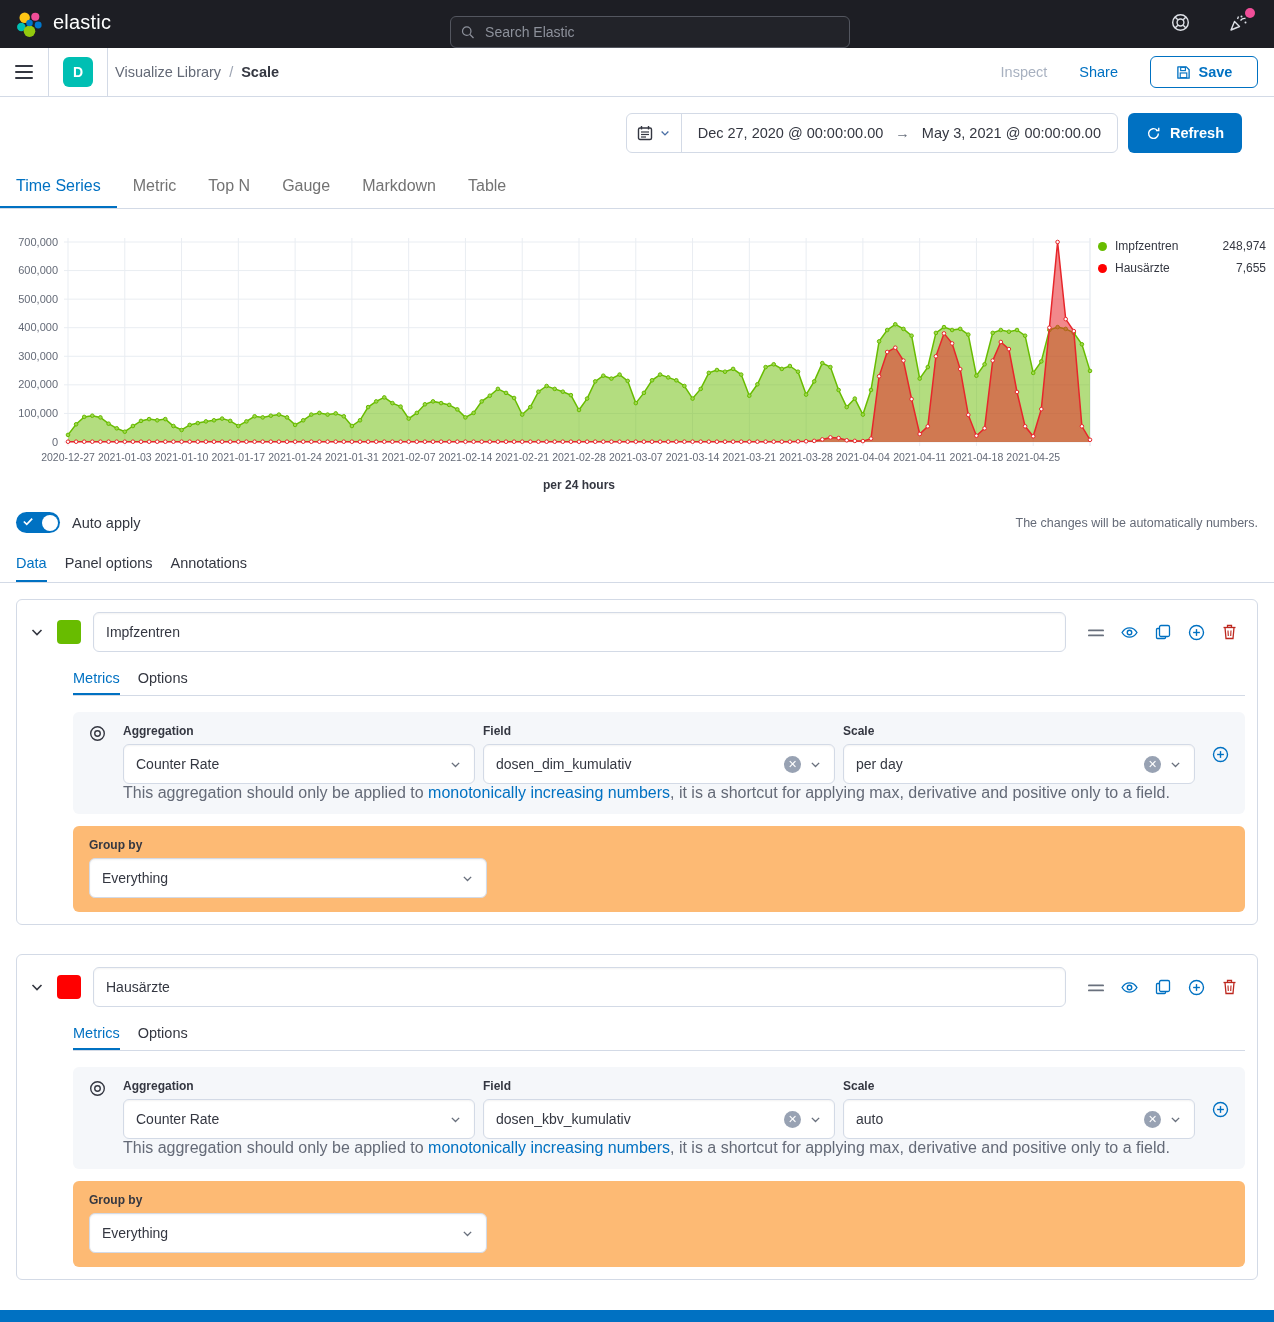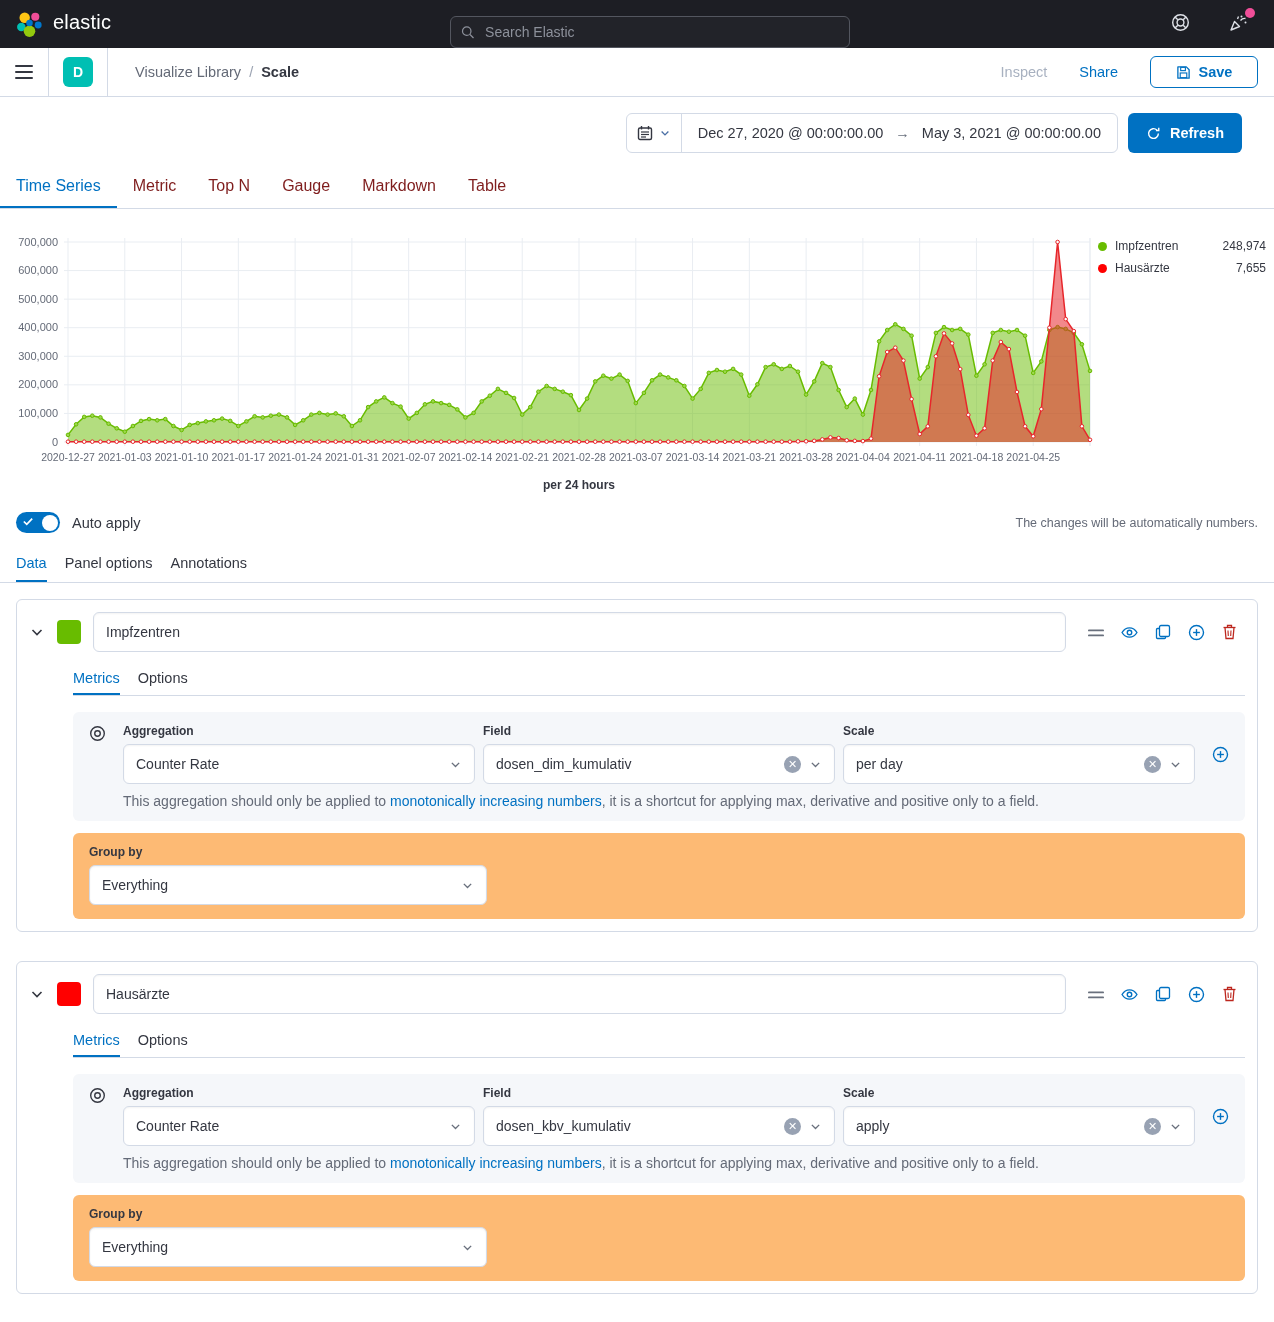--- a/index.html
+++ b/index.html
@@ -22,21 +22,21 @@
                border-radius:50%; background:#f04e98; }
 
   
   .breadbar { height:49px; border-bottom:1px solid #d3dae6; display:flex; align-items:center; }
   .icon-btn { background:none; border:none; padding:0; cursor:pointer; display:flex; align-items:center; }
   .menu-btn { width:48px; justify-content:center; }
   .vdiv { width:1px; height:49px; background:#d3dae6; }
   .space-badge { width:30px; height:30px; margin:0 14px; border-radius:6px; background:#00bfb3;
                  color:#fff; font-weight:bold; font-size:14px; display:flex;
                  align-items:center; justify-content:center; cursor:pointer; }
-  .crumbs { display:flex; align-items:center; gap:8px; margin-left:27px; font-size:14.5px; }
+  .crumbs { display:flex; align-items:center; gap:8px; margin-left:7px; font-size:14.5px; }
   .crumb-link { color:#646a77; cursor:pointer; }
   .crumb-sep { color:#9aa2b1; }
   .crumb-current { color:#343741; font-weight:bold; }
   .bread-actions { margin-left:auto; display:flex; align-items:center; gap:26px; padding-right:16px;justify-content:space-between; }
   .txt-disabled { color:#a8b1c0; font-size:14.5px; }
   .txt-link { color:#0071c2; font-size:14.5px; background:none; border:none; cursor:pointer; font-family:inherit; }
   .save-btn { height:32px; min-width:108px; border:1px solid #0071c2; background:#fff; color:#0071c2;
               border-radius:6px; font-size:14.5px; font-weight:bold; display:flex; gap:8px;
               align-items:center; justify-content:center; padding:0 14px; cursor:pointer; font-family:inherit; }
 
@@ -48,21 +48,21 @@
             border-right:1px solid #d3dae6; background:none; border-top:none; border-left:none; border-bottom:none; cursor:pointer; }
   .dp-range { display:flex; align-items:center; gap:12px; padding:0 16px; font-size:14.5px; color:#343741; }
   .dp-range .arrow { color:#69707d; }
   .dp-date { cursor:pointer; }
   .refresh-btn { height:40px; background:#0071c2; border:none; color:#fff; border-radius:6px;
                  padding:0 18px; font-size:14.5px; font-weight:bold; display:flex; align-items:center;
                  gap:9px; cursor:pointer; font-family:inherit; }
 
   
   .viztabs { display:flex; border-bottom:1px solid #d3dae6; }
-  .viztab { padding:14px 16px 13px; font-size:16px; color:#7f1d1d; cursor:pointer; }
+  .viztab { padding:14px 16px 13px; font-size:16px; color:#737373; cursor:pointer; }
   .viztab.active { color:#0071c2; box-shadow:inset 0 -2px 0 #0071c2; }
 
   
   .chart-section { position:relative; padding:21px 0 8px; }
   .chart-caption { width:1158px; text-align:center; font-size:12px; font-weight:bold; color:#343741; margin-top:2px; }
   .legend { position:absolute; top:26px; right:8px; width:168px; }
   .legend-row { display:flex; align-items:center; gap:8px; font-size:12px; height:22px; cursor:pointer; }
   .legend-dot { width:9px; height:9px; border-radius:50%; flex:0 0 auto; }
   .legend-val { margin-left:auto; }
   .ylab { fill:#646a77; font-size:11px; text-anchor:end; }
@@ -99,21 +99,21 @@
   .metric-box { margin:16px 0 0 44px; background:#f5f7fa; border-radius:6px;
                 padding:12px 16px 12px; display:grid;
                 grid-template-columns:26px 1fr 1fr 1fr 26px; column-gap:8px; }
   .fld-label { font-size:12px; font-weight:bold; color:#343741; margin-bottom:6px; }
   .select { height:40px; border:1px solid #d3dae6; border-radius:6px; background:#fff;
             display:flex; align-items:center; gap:8px; padding:0 12px; font-size:14px;
             box-shadow:inset 0 1px 2px rgba(0,0,0,.05); cursor:pointer; }
   .select .grow { flex:1; }
   .clear-x { width:17px; height:17px; border-radius:50%; background:#98a2b3; color:#fff;
              font-size:11px; display:flex; align-items:center; justify-content:center; cursor:pointer; }
-  .help { grid-column:2/5; font-size:14px; color:#646a77; margin-top:9px; }
+  .help { grid-column:2/5; font-size:16px; color:#646a77; }
   .help a { color:#0071c2; text-decoration:none; cursor:pointer; }
   .groupby-box { margin:12px 0 0 44px; background:#fdba74; border-radius:6px; padding:12px 16px 14px; }
   .groupby-box .select { width:398px; }
   .cell-icon { display:flex; align-items:flex-start; padding-top:1px; }
   .cell-plus { display:flex; justify-content:flex-end; }
 
   .bottombar { height:30px; background:#0071c2; margin-top:30px; }
 </style>
 </head>
 <body>
@@ -768,21 +768,21 @@
           <span class="grow">dosen_kbv_kumulativ</span>
           <span class="clear-x">✕</span>
           <svg width="13" height="13" viewBox="0 0 16 16">
               <path d="M3.5 6l4.5 4.5L12.5 6" fill="none" stroke="#69707d" stroke-width="1.7"></path>
             </svg>
         </div>
       </div>
       <div>
         <div class="fld-label">Scale</div>
         <div class="select">
-          <span class="grow">apply</span>
+          <span class="grow">auto</span>
           <span class="clear-x">✕</span>
           <svg width="13" height="13" viewBox="0 0 16 16">
               <path d="M3.5 6l4.5 4.5L12.5 6" fill="none" stroke="#69707d" stroke-width="1.7"></path>
             </svg>
         </div>
       </div>
       <div class="cell-plus">
         <button class="icon-btn">
           <svg width="17" height="17" viewBox="0 0 16 16">
               <circle cx="8" cy="8" r="6.6" fill="none" stroke="#0071c2" stroke-width="1.3"></circle>

